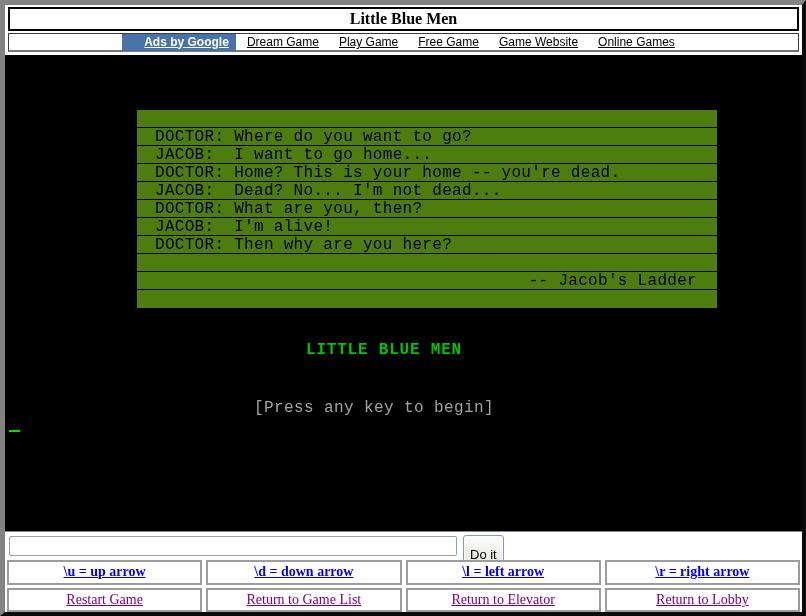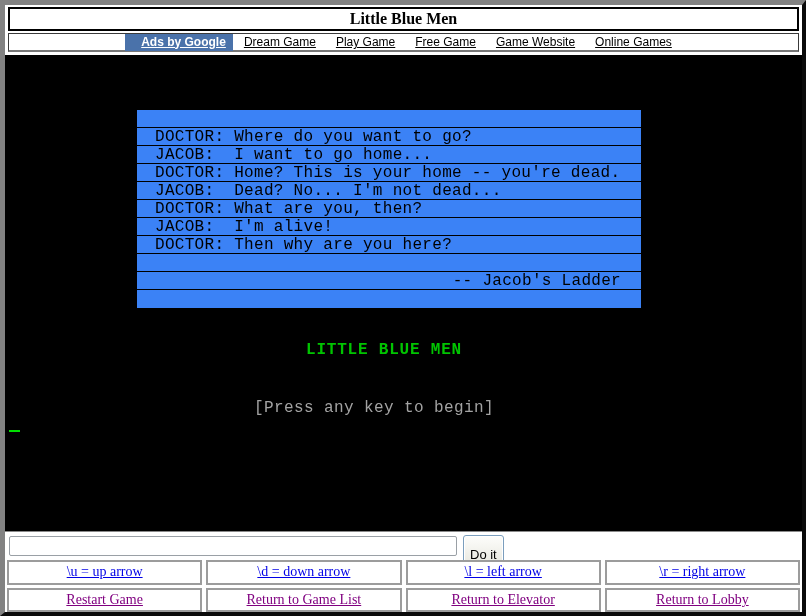--- a/index.html
+++ b/index.html
@@ -19,29 +19,29 @@
   }
   
   .ad-bar {
     position:absolute; left:3px; right:3px; top:28px; height:19px;
     border:1px solid #3a3a3a; border-bottom:2px solid #777; background:#fff;
     display:flex; align-items:center; justify-content:center;
     font-family:"Liberation Sans", sans-serif; font-size:12px;
   }
   .ad-badge {
     background:#4a72aa; color:#fff; font-weight:bold; text-decoration:underline;
-    padding:1px 7px 2px 16px; margin-right:1px; cursor:pointer;
+    padding:1px 7px 2px 22px; margin-right:1px; cursor:pointer;
   }
   .ad-link { color:#000; text-decoration:underline; margin:0 10px; cursor:pointer; }
   
   .screen {
     position:absolute; left:0; right:0; top:50px; height:476px; background:#000;
     font-family:"Liberation Mono","DejaVu Sans Mono",monospace;
   }
-  .quote-box { position:absolute; left:132px; top:55px; width:504px; background:#3b82f6; }
+  .quote-box { position:absolute; left:132px; top:55px; width:580px; background:#4d7c0f; }
   .qrow { height:18px; border-bottom:1px solid #000; line-height:18px; overflow:hidden; }
   .qrow:last-child { border-bottom:none; }
   .qtext {
     display:block; padding-left:18px; color:#000; font-size:16px;
     letter-spacing:0.3px; white-space:pre;
   }
   .qrow.right .qtext { text-align:right; padding-right:20px; padding-left:8px; }
   .game-title {
     position:absolute; left:301px; top:286px; color:#00c400;
     font-size:16px; font-weight:bold; letter-spacing:0.8px; white-space:pre;
@@ -72,21 +72,21 @@
     position:absolute; left:2px; right:2px; top:555px; height:52px;
     display:grid; grid-template-columns:repeat(4, 1fr); grid-template-rows:1fr 1fr;
     column-gap:4px; row-gap:3px;
   }
   .cell {
     border:2px solid #9c9c9c; background:#fff;
     display:flex; align-items:center; justify-content:center;
   }
   .cell a { font-family:"Liberation Serif", serif; font-size:14px;
     text-decoration:underline; cursor:pointer; white-space:pre; }
-  .cell a.blue { color:#0000e6; }
+  .cell a.blue { color:#0000e6;font-weight:bold; }
   .cell a.purple { color:#800080; }
 </style>
 </head>
 <body>
 
 <div class="frame">
 
   <div class="title-bar">
     <span>Little Blue Men</span>
   </div>

